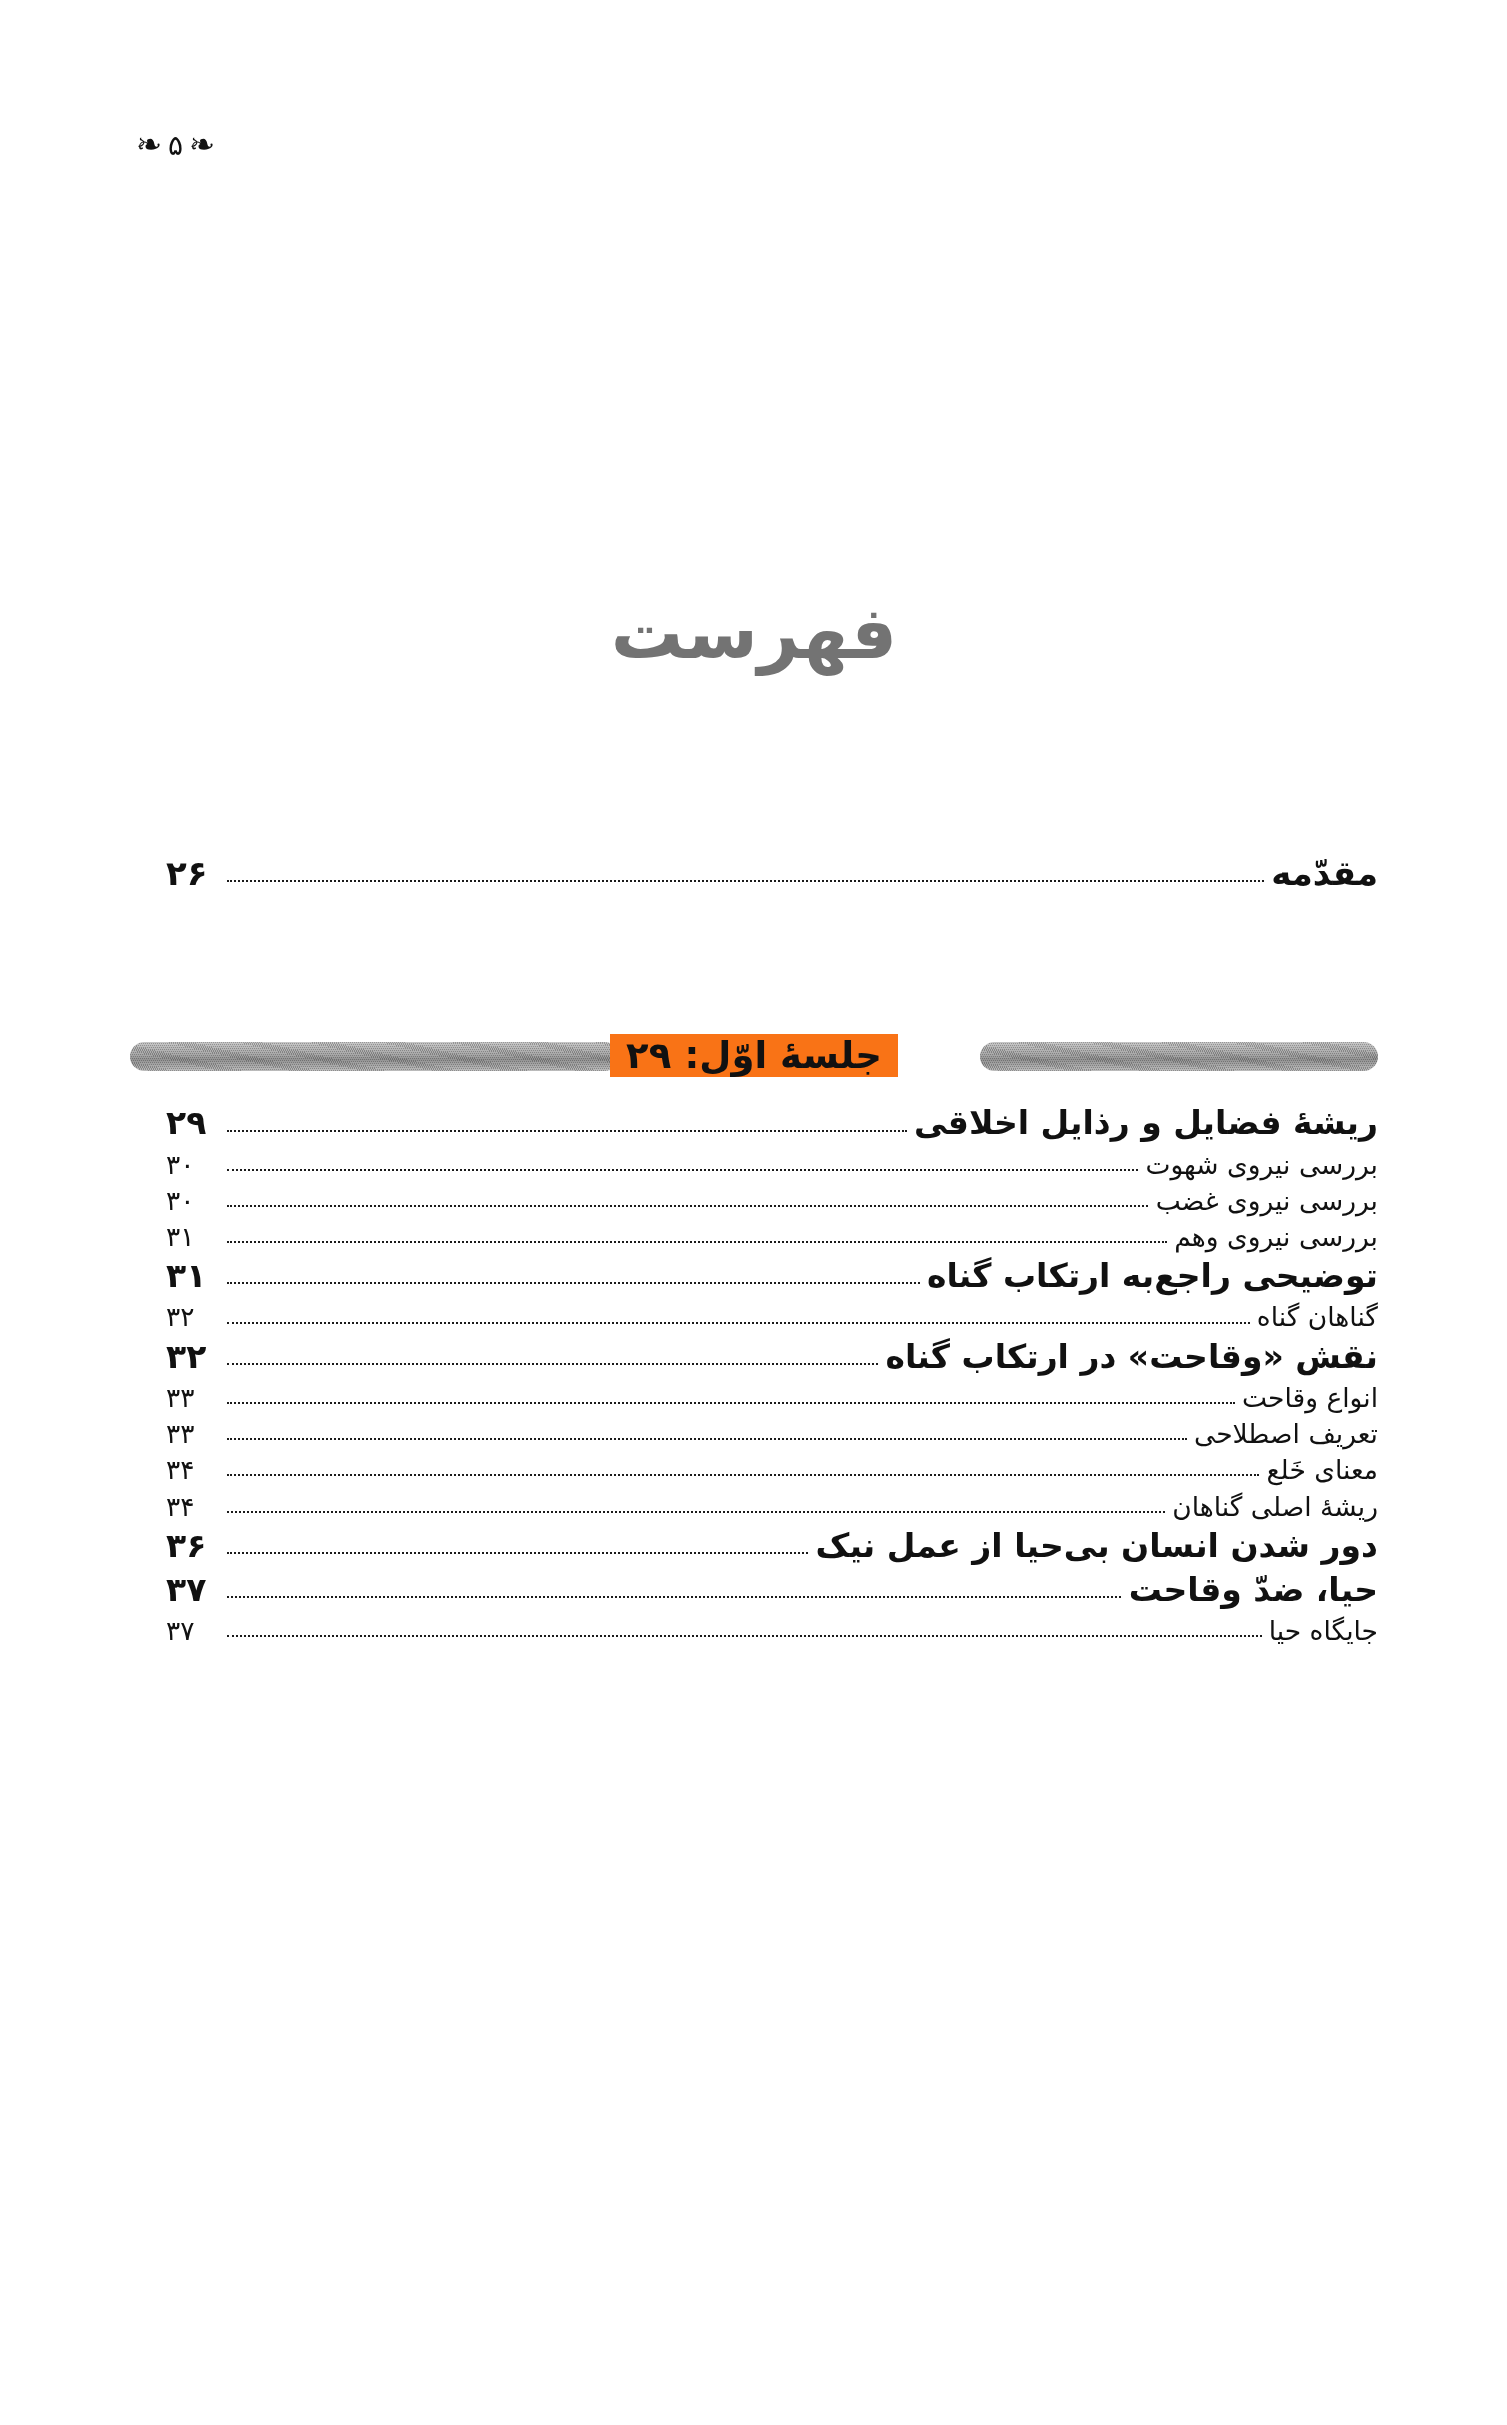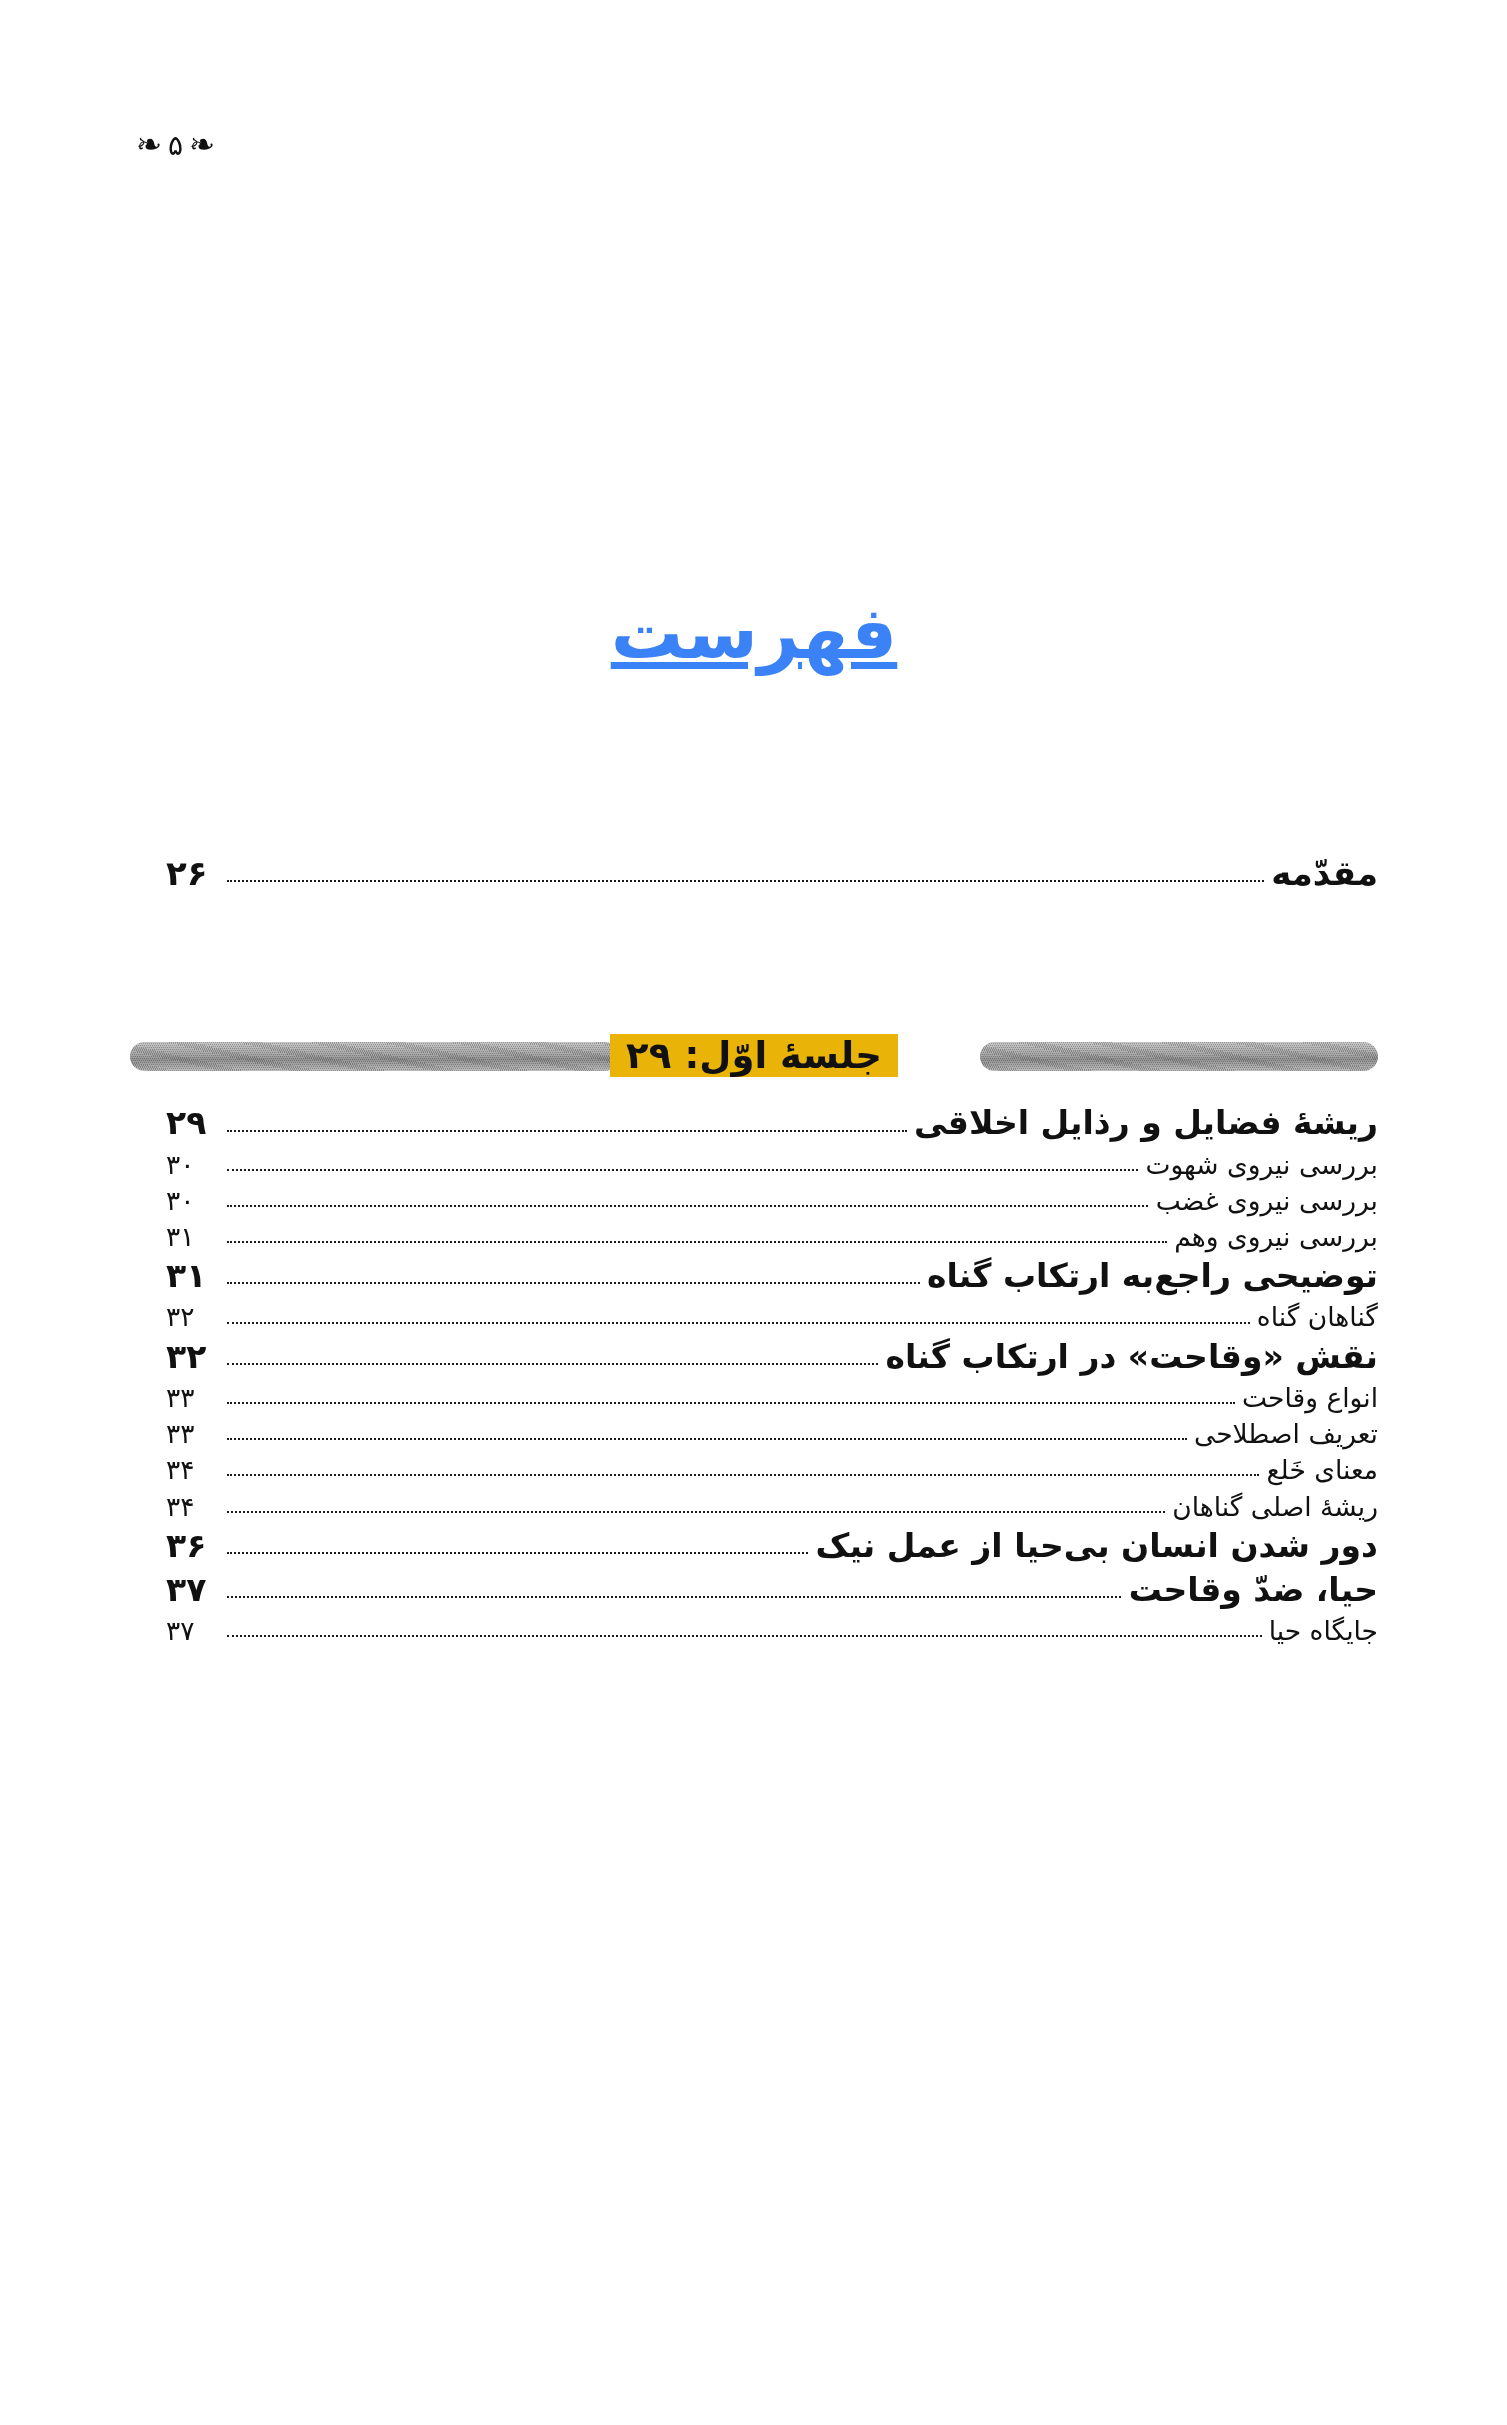--- a/index.html
+++ b/index.html
@@ -51,22 +51,21 @@
   .doc-title {
     position: absolute;
     top: 591px;
     left: 0;
     right: 0;
     text-align: center;
     font-size: 72px;
     font-family: "DejaVu Sans", sans-serif;
     font-weight: 700;
     letter-spacing: 1.2px;
-    color: #3b82f6;
-    text-decoration: underline;
+    color: #737373;
   }
 
   
   .toc {
     position: absolute;
     top: 856px;
     right: 130px;
     left: 130px;
     direction: rtl;
   }
@@ -149,21 +148,21 @@
         rgba(0,0,0,0.30) 0px, rgba(0,0,0,0.30) 0.6px,
         rgba(0,0,0,0.08) 0.6px, rgba(0,0,0,0.08) 1.8px),
       linear-gradient(180deg, #d8d8d8 0%, #b4b4b4 45%, #9e9e9e 60%, #cccccc 100%);
     border-radius: 15.7px;
   }
   .section-banner .bar.right { right: 0; width: 398px; }
   .section-banner .bar.left  { left: 0;  width: 489px; }
   .section-banner .banner-text {
     position: relative;
     z-index: 2;
-    background: #eab308;
+    background: #f97316;
     padding: 0 15.7px;
     font-size: 37px;
     font-weight: 700;
     font-family: "DejaVu Sans", sans-serif;
     white-space: nowrap;
   }
   .section-banner .banner-text .bnum {
     margin-right: 13.3px;
     font-weight: 700;
   }

